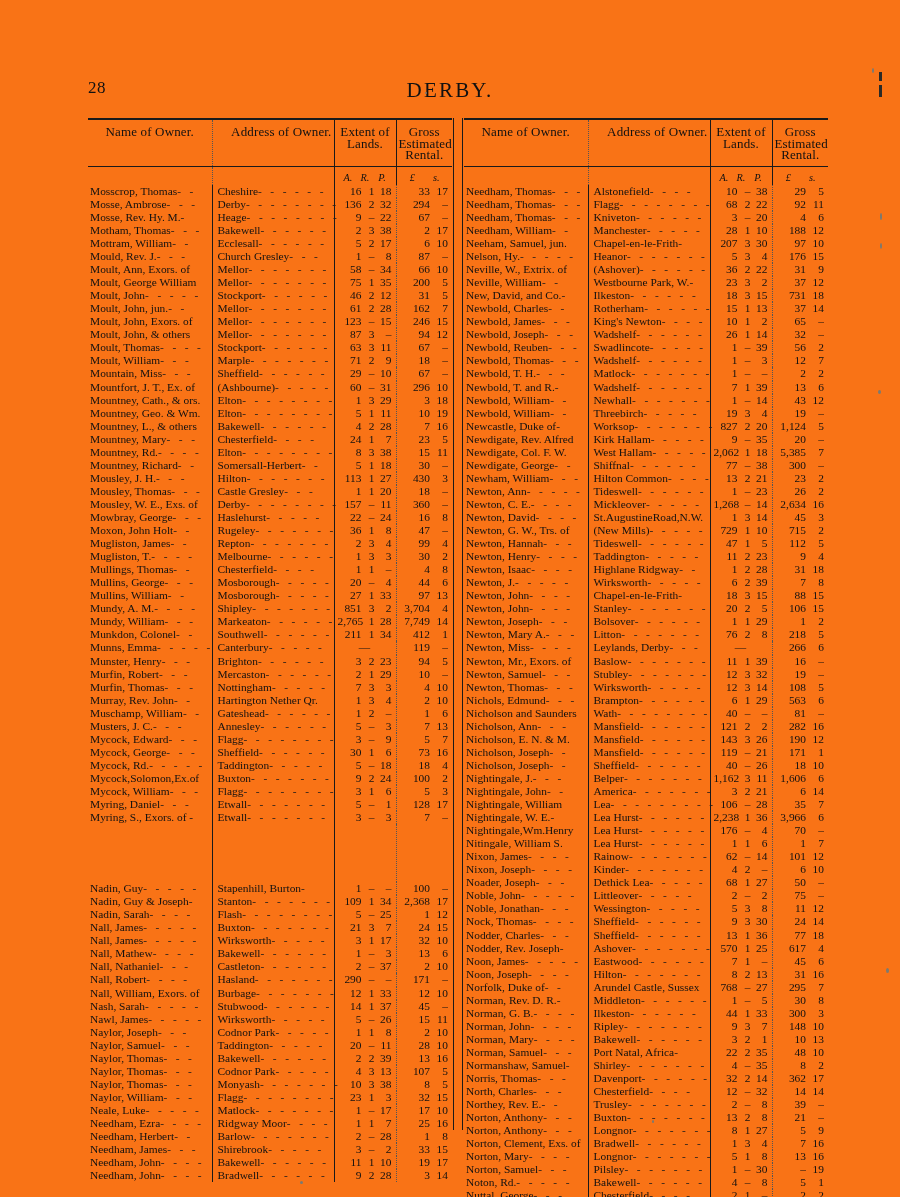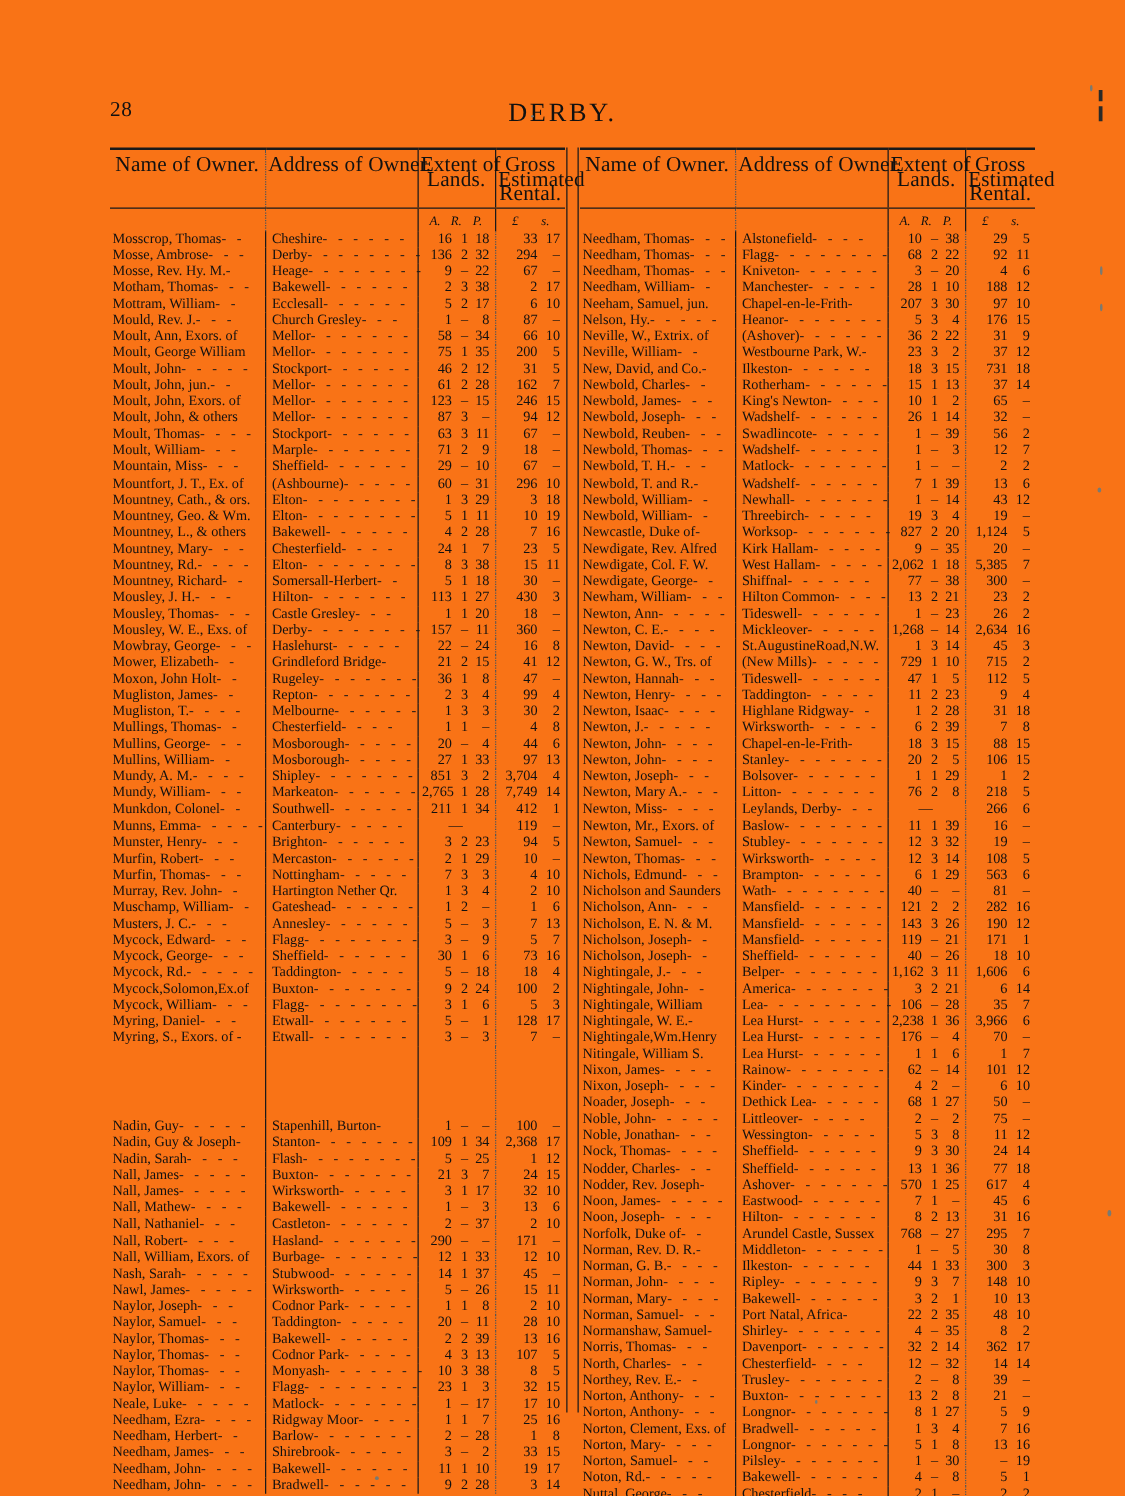--- a/index.html
+++ b/index.html
@@ -65,21 +65,21 @@
   col.c-name{width:124px;}
   col.c-addr{width:122px;}
   col.c-ext{width:62px;}
   col.c-rent{width:56px;}
 
   thead tr.hdr th{
     border-top:2px solid #1a1a1a;
     border-bottom:1.6px solid #1a1a1a;
     text-align:center;
     font-weight:normal;
-    font-size:17px;
+    font-size:13px;
     padding:6px 2px 5px 2px;
     line-height:11.6px;
     letter-spacing:0.15px;
   }
   thead tr.hdr th.vl{border-left:1px solid #1a1a1a;}
   thead tr.hdr th.dotl{
     border-left:1px dotted #555;
     text-align:right;
   }
   thead tr.units th{
@@ -340,26 +340,20 @@
               <td class="ex"><span class="num-a">157</span><span class="num-r">–</span><span class="num-p">11</span></td>
               <td class="rt"><span class="num-l">360</span><span class="num-s">–</span></td>
             </tr>
             <tr>
               <td class="nm"><span class="nmtext">Mowbray, George</span><span class="dashes"> -&nbsp;&nbsp;&nbsp;-&nbsp;&nbsp;&nbsp;-</span></td>
               <td class="ad"><span>Haslehurst</span><span class="dashes"> -&nbsp;&nbsp;&nbsp;-&nbsp;&nbsp;&nbsp;-&nbsp;&nbsp;&nbsp;-&nbsp;&nbsp;&nbsp;-</span></td>
               <td class="ex"><span class="num-a">22</span><span class="num-r">–</span><span class="num-p">24</span></td>
               <td class="rt"><span class="num-l">16</span><span class="num-s">8</span></td>
             </tr>
             <tr>
-              <td class="nm"><span class="nmtext">Mower, Elizabeth</span><span class="dashes"> -&nbsp;&nbsp;&nbsp;-</span></td>
-              <td class="ad"><span>Grindleford Bridge</span><span class="dashes"> -</span></td>
-              <td class="ex"><span class="num-a">21</span><span class="num-r">2</span><span class="num-p">15</span></td>
-              <td class="rt"><span class="num-l">41</span><span class="num-s">12</span></td>
-            </tr>
-            <tr>
               <td class="nm"><span class="nmtext">Moxon, John Holt</span><span class="dashes"> -&nbsp;&nbsp;&nbsp;-</span></td>
               <td class="ad"><span>Rugeley</span><span class="dashes"> -&nbsp;&nbsp;&nbsp;-&nbsp;&nbsp;&nbsp;-&nbsp;&nbsp;&nbsp;-&nbsp;&nbsp;&nbsp;-&nbsp;&nbsp;&nbsp;-&nbsp;&nbsp;&nbsp;-</span></td>
               <td class="ex"><span class="num-a">36</span><span class="num-r">1</span><span class="num-p">8</span></td>
               <td class="rt"><span class="num-l">47</span><span class="num-s">–</span></td>
             </tr>
             <tr>
               <td class="nm"><span class="nmtext">Mugliston, James</span><span class="dashes"> -&nbsp;&nbsp;&nbsp;-</span></td>
               <td class="ad"><span>Repton</span><span class="dashes"> -&nbsp;&nbsp;&nbsp;-&nbsp;&nbsp;&nbsp;-&nbsp;&nbsp;&nbsp;-&nbsp;&nbsp;&nbsp;-&nbsp;&nbsp;&nbsp;-&nbsp;&nbsp;&nbsp;-</span></td>
               <td class="ex"><span class="num-a">2</span><span class="num-r">3</span><span class="num-p">4</span></td>
               <td class="rt"><span class="num-l">99</span><span class="num-s">4</span></td>

